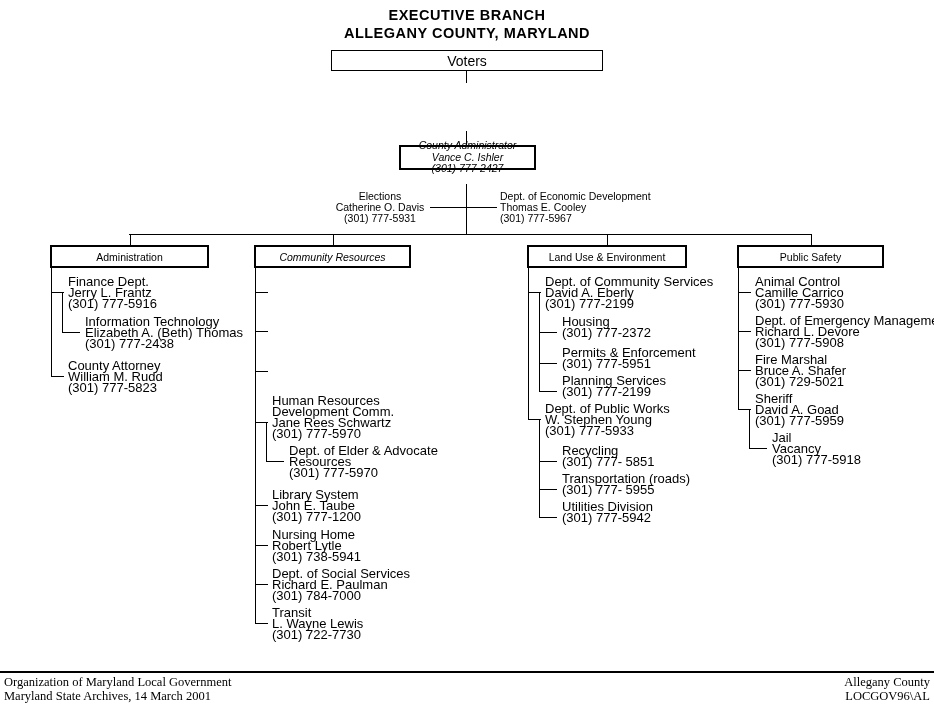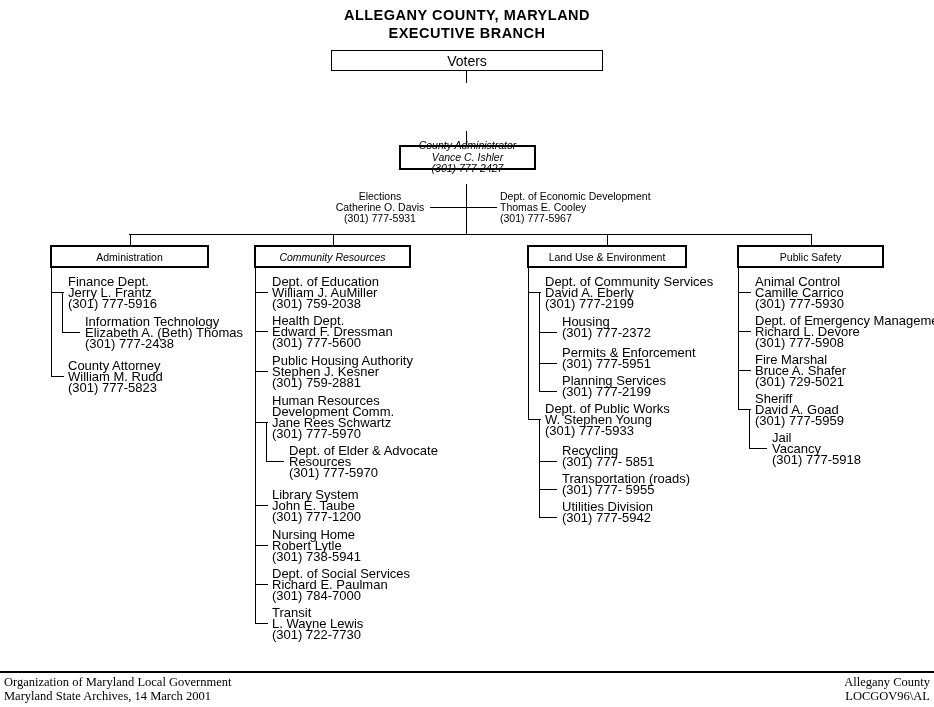--- a/index.html
+++ b/index.html
@@ -21,22 +21,22 @@
            display:flex;align-items:center;justify-content:center;font-size:10.5px;}
   .footer-text{position:absolute;font-family:"Liberation Serif", serif;
                font-size:12.5px;line-height:13.5px;white-space:nowrap;}
 </style>
 </head>
 <body>
 
 <div id="chart" style="position:absolute;left:0;top:0;width:934px;height:707px;">
 
   <div class="title" style="top:6px;">
+    <div>EXECUTIVE BRANCH</div>
     <div>ALLEGANY COUNTY, MARYLAND</div>
-    <div>EXECUTIVE BRANCH</div>
   </div>
 
   <div class="box" style="left:331px;top:50px;width:272px;height:21px;border-width:1px;font-size:14px;">
     <span>Voters</span>
   </div>
 
 
   <div class="box" style="left:399px;top:145px;width:137px;height:25px;border-width:2px;font-size:10.5px;line-height:11.5px;font-style:italic;">
     <div>County Administrator</div>
     <div>Vance C. Ishler</div>
@@ -92,37 +92,22 @@
       <div>William M. Rudd</div>
       <div>(301) 777-5823</div>
     </div>
     <div class="vline" style="left: 62px; top: 292px; height: 40px;"></div>
     <div class="hline" style="left: 51px; top: 376px; width: 13px;"></div>
     <div class="vline" style="left: 51px; top: 268px; height: 108px;"></div>
     <div class="hdr-box" style="left: 254px; top: 245px; width: 157px; height: 23px; font-style: italic;">
       <span>Community Resources</span>
     </div>
     <div class="vline" style="left: 333px; top: 234px; height: 11px;"></div>
-    <div class="entry" style="left: 272px; top: 276px;">
-      <div>Dept. of Education</div>
-      <div>William J. AuMiller</div>
-      <div>(301) 759-2038</div>
-    </div>
     <div class="hline" style="left: 255px; top: 292px; width: 13px;"></div>
-    <div class="entry" style="left: 272px; top: 315px;">
-      <div>Health Dept.</div>
-      <div>Edward F. Dressman</div>
-      <div>(301) 777-5600</div>
-    </div>
     <div class="hline" style="left: 255px; top: 331px; width: 13px;"></div>
-    <div class="entry" style="left: 272px; top: 355px;">
-      <div>Public Housing Authority</div>
-      <div>Stephen J. Kesner</div>
-      <div>(301) 759-2881</div>
-    </div>
     <div class="hline" style="left: 255px; top: 371px; width: 13px;"></div>
     <div class="entry" style="left: 272px; top: 395px;">
       <div>Human Resources</div>
       <div>Development Comm.</div>
       <div>Jane Rees Schwartz</div>
       <div>(301) 777-5970</div>
     </div>
     <div class="hline" style="left: 255px; top: 422px; width: 13px;"></div>
     <div class="entry" style="left: 289px; top: 445px;">
       <div>Dept. of Elder &amp; Advocate</div>

